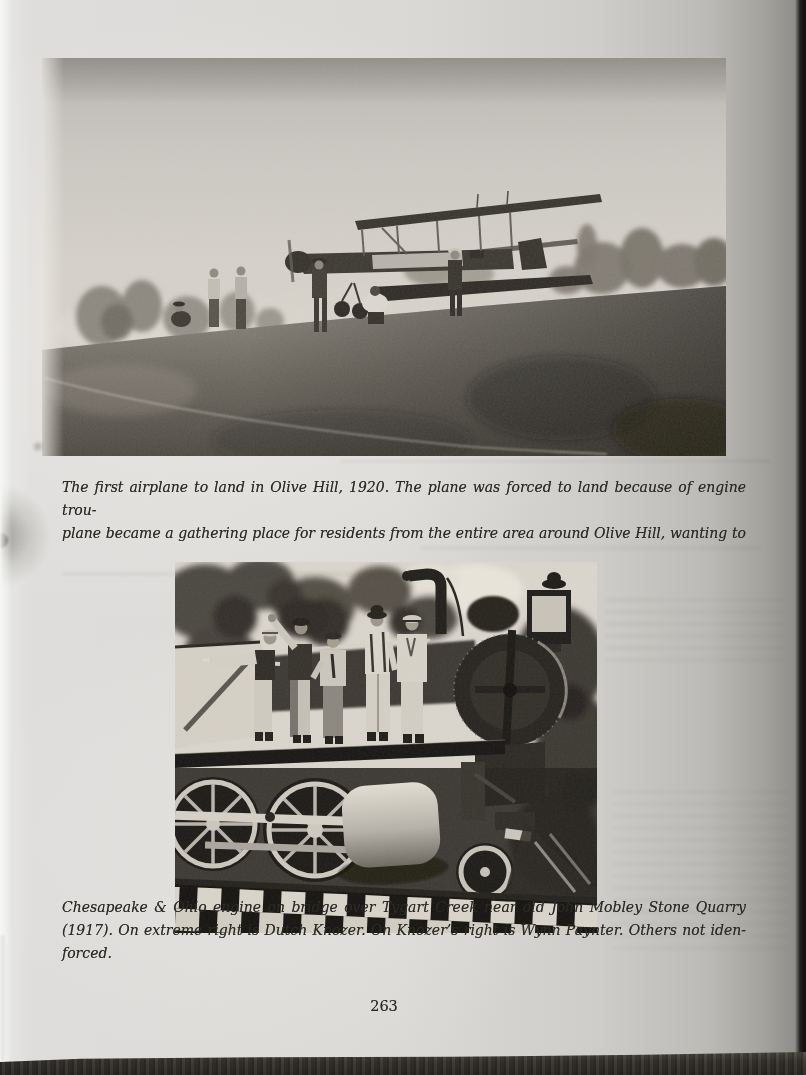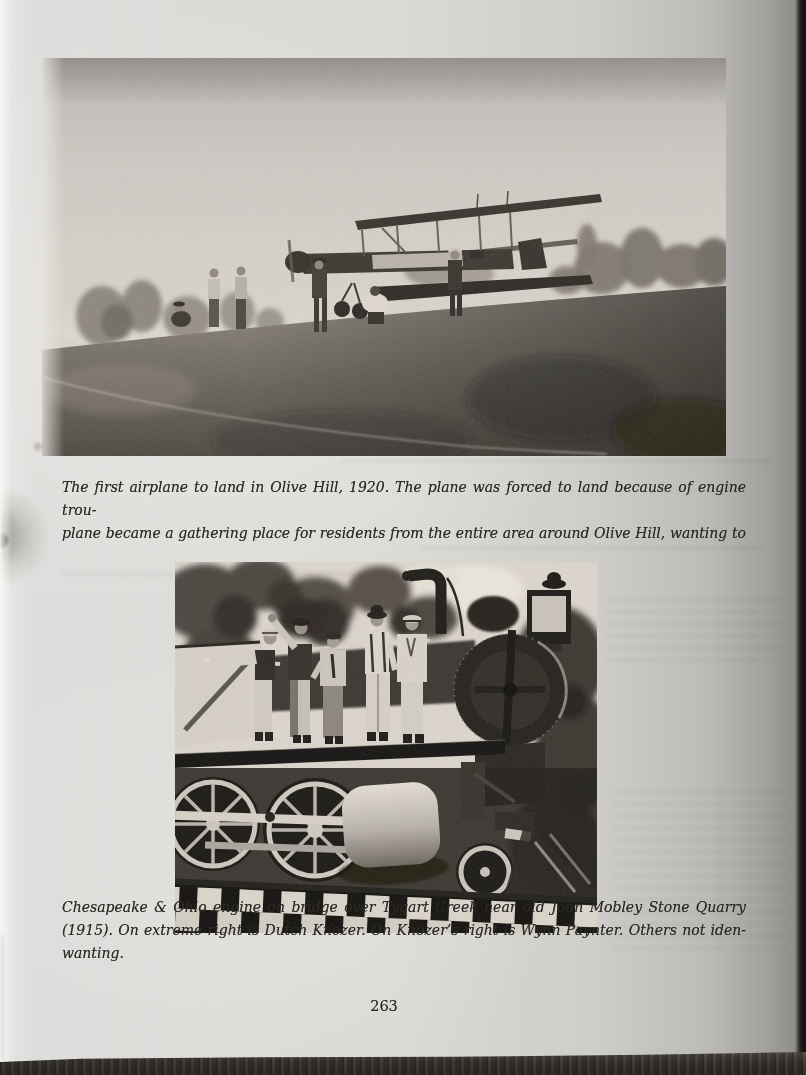--- a/index.html
+++ b/index.html
@@ -387,22 +387,22 @@
         <rect x="337" y="356" width="24" height="22"></rect>
           <rect x="379" y="356" width="24" height="22"></rect>
       </g>
     </g>
 
     <rect x="0" y="0" width="422" height="371" filter="url(#g2f)" opacity=".5"></rect>
   </svg>
 
   <div class="caption caption-locomotive">
     <div class="jl">Chesapeake &amp; Ohio engine on bridge over Tygart Creek near old John Mobley Stone Quarry</div>
-    <div class="jl">(1915).  On extreme right is Dutch Knozer.  On Knozer’s right is Wynn Paynter.  Others not iden-</div>
-    <div class="ll">wanting.</div>
+    <div class="jl">(1917).  On extreme right is Dutch Knozer.  On Knozer’s right is Wynn Paynter.  Others not iden-</div>
+    <div class="ll">forced.</div>
   </div>
 
   <div class="page-number">263</div>
 
   <div class="ghost g1"></div>
   <div class="ghost g2"></div>
   <div class="ghost g3"></div>
   <div class="ghost g4"></div>
   <div class="ghost g5"></div>
   <div class="speck"></div>

